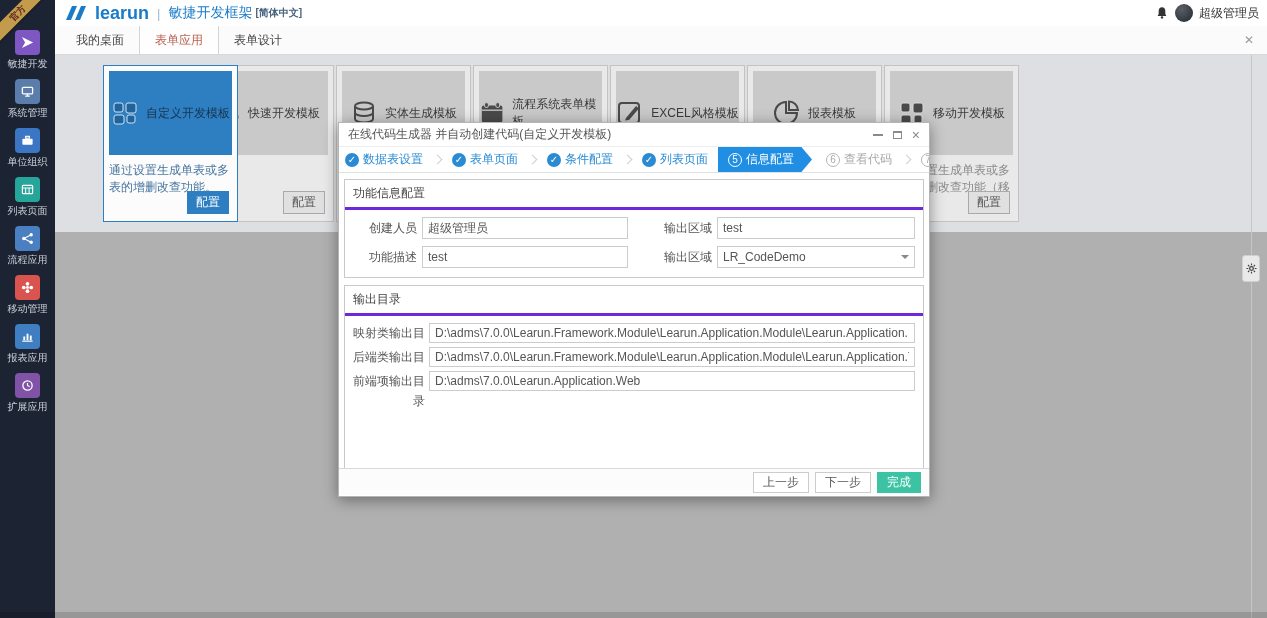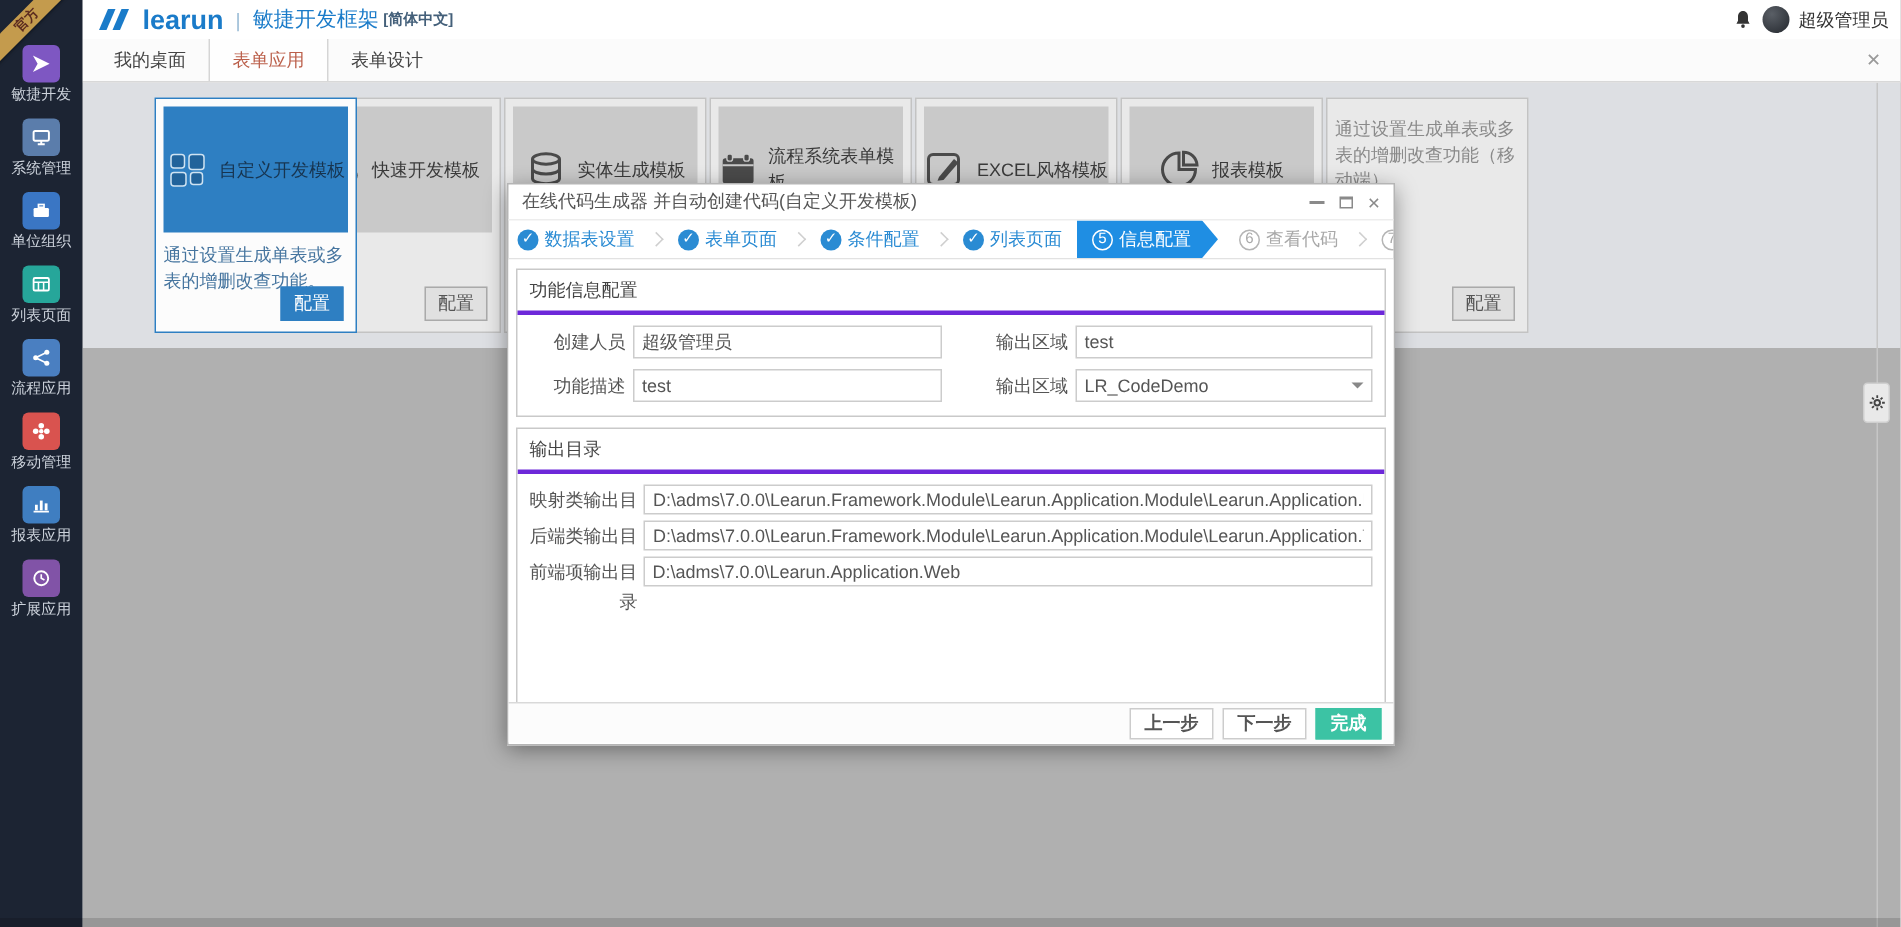--- a/index.html
+++ b/index.html
@@ -127,21 +127,21 @@
   .d-lb { width:72px; flex:none; text-align:right; font-size:12px; color:#555;
           line-height:20px; max-height:20px; overflow:hidden; margin-right:4px; }
   .d-row.last .d-lb { max-height:40px; }
   .d-in { flex:1; height:20px; border:1px solid #ccc; font-size:12px;
           color:#555; padding:0 5px; font-family:inherit; }
 
   .m-footer { height:27px; border-top:1px solid #d9d9d9; background:#fcfcfc;
               display:flex; align-items:center; justify-content:flex-end;
               padding-right:8px; gap:6px; }
   .btn { font-size:12px; height:21px; padding:0 9px; border:1px solid #ccc;
-         background:#fff; color:#555; cursor:pointer; font-family:inherit;font-weight:bold; }
+         background:#fff; color:#555; cursor:pointer; font-family:inherit; }
   .btn.primary { background:#3cc3a4; border-color:#3cc3a4; color:#fff; }
 
   #gear-handle { position:absolute; left:1187px; top:200px; width:18px; height:27px;
                  background:#e9e9e9; border:1px solid #cfcfcf; border-radius:3px;
                  display:flex; align-items:center; justify-content:center;
                  z-index:5; cursor:pointer; }
   #bottom-shade { position:absolute; left:0; right:0; bottom:0; height:6px;
                   background:rgba(0,0,0,.14); z-index:50; }
 </style>
 </head>
@@ -334,20 +334,29 @@
           <path d="M13 3 A11 11 0 1 0 24 14 L13 14 Z" fill="none" stroke="#4a4a4a" stroke-width="2"></path>
           <path d="M16 2.5 A9 9 0 0 1 25 11 L16 11 Z" fill="none" stroke="#4a4a4a" stroke-width="2"></path>
         </svg>
       <span class="card-title">报表模板</span>
     </div>
     <div class="card-desc"></div>
     <span class="card-btn">配置</span>
   </div>
 
   <div class="card" style="left:829px">
+    <div class="card-head">
+      <svg width="28" height="28" viewBox="0 0 28 28">
+          <rect x="3" y="4" width="9" height="9" rx="2" fill="#4a4a4a" stroke="#dcdcdc"></rect>
+          <rect x="15" y="4" width="10" height="10" rx="2" fill="#4a4a4a" stroke="#dcdcdc"></rect>
+          <rect x="3" y="16" width="10" height="9" rx="2" fill="#4a4a4a" stroke="#dcdcdc"></rect>
+          <rect x="16" y="16" width="8" height="8" rx="2" fill="#4a4a4a" stroke="#dcdcdc"></rect>
+        </svg>
+      <span class="card-title">移动开发模板</span>
+    </div>
     <div class="card-desc">通过设置生成单表或多表的增删改查功能（移动端）。</div>
     <span class="card-btn">配置</span>
   </div>
 
   <div id="gear-handle">
     <svg width="11" height="11" viewBox="0 0 12 12">
         <circle cx="6" cy="6" r="2" fill="none" stroke="#444" stroke-width="1.4"></circle>
         <path d="M6 0.5 V2.5 M6 9.5 V11.5 M0.5 6 H2.5 M9.5 6 H11.5 M2.2 2.2 L3.6 3.6 M8.4 8.4 L9.8 9.8 M9.8 2.2 L8.4 3.6 M3.6 8.4 L2.2 9.8" stroke="#444" stroke-width="1.3"></path>
       </svg>
   </div>

